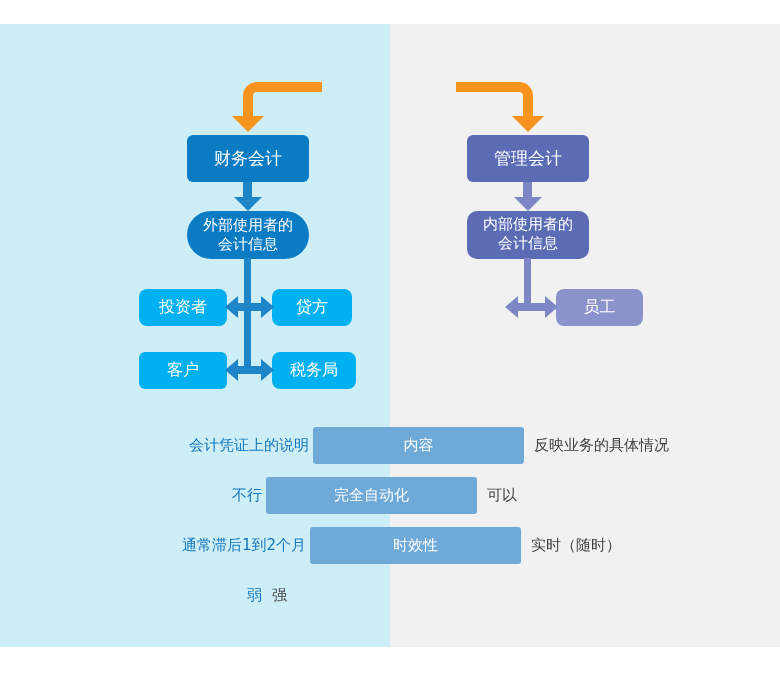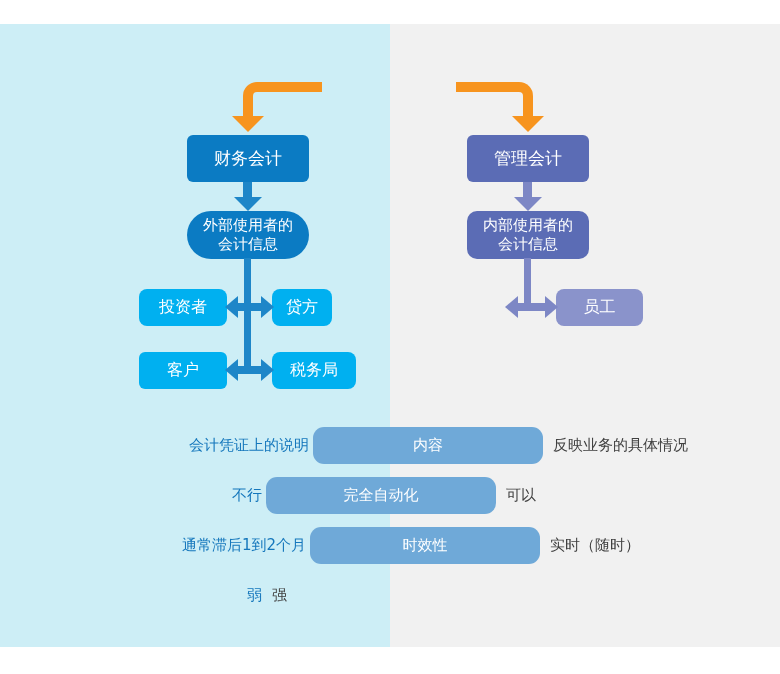--- a/index.html
+++ b/index.html
@@ -10,21 +10,21 @@
 
   .node{position:absolute;display:flex;flex-direction:column;align-items:center;justify-content:center;
         text-align:center;color:#fff;box-sizing:border-box;}
   .root-node{left:321px;top:59px;width:136px;height:47px;background:#fff;
         border:5px solid var(--accent-orange);border-radius:12px;color:var(--root-text);
         font-size:20px;font-weight:bold;letter-spacing:4px;}
   .lvl1{width:122px;height:47px;border-radius:6px;font-size:17px;}
   .lvl2{width:122px;height:48px;border-radius:10px;font-size:15px;line-height:19px;}
   .leaf{height:37px;border-radius:8px;font-size:16px;}
   .blue-fill{background:var(--deep-blue);}
-  .indigo-fill{background:var(--indigo);}
+  .indigo-fill{background:var(--indigo);font-family:Liberation Mono, monospace;}
   .sky-fill{background:var(--sky-blue);}
   .lindigo-fill{background:var(--light-indigo);}
 
   
   .elbow{position:absolute;box-sizing:border-box;}
   .elbow-left{left:243px;top:82px;width:79px;height:38px;
       border-top:10px solid var(--accent-orange);border-left:10px solid var(--accent-orange);
       border-top-left-radius:14px;}
   .elbow-right{left:456px;top:82px;width:77px;height:38px;
       border-top:10px solid var(--accent-orange);border-right:10px solid var(--accent-orange);
@@ -46,21 +46,21 @@
   .darrow .h-r{width:0;height:0;border-top:11px solid transparent;border-bottom:11px solid transparent;border-left:13px solid;}
   .darrow .bar{flex:1;height:8px;}
   .blue-ink .h-l,.blue-ink .h-r{border-right-color:var(--blue-ink);border-left-color:var(--blue-ink);}
   .blue-ink .bar{background:var(--blue-ink);}
   .indigo-ink .h-l,.indigo-ink .h-r{border-right-color:var(--indigo-ink);border-left-color:var(--indigo-ink);}
   .indigo-ink .bar{background:var(--indigo-ink);}
 
   
   .cmp-row{position:absolute;left:0;width:780px;height:37px;display:flex;align-items:center;}
   .cmp-left{width:262px;text-align:right;color:var(--label-blue);font-size:15px;}
-  .cmp-pill{margin-left:4px;width:230px;height:37px;background:var(--pill-blue);border-radius:11px;
+  .cmp-pill{margin-left:4px;width:211px;height:37px;background:var(--pill-blue);border-radius:3px;
       color:#fff;font-size:15px;display:flex;align-items:center;justify-content:center;}
   .cmp-right{margin-left:10px;color:var(--label-dark);font-size:15px;}
 </style>
 </head>
 <body>
 
 <div class="canvas">
   <div class="bg-left"></div>
   <div class="bg-right"></div>
 
@@ -90,21 +90,21 @@
     <span>内部使用者的</span>
     <span>会计信息</span>
   </div>
 
   <div class="vline" style="left:244px;top:258px;height:114px;background:var(--blue-ink);"></div>
   <div class="vline" style="left:524px;top:258px;height:50px;background:var(--indigo-ink);"></div>
 
   <div class="node leaf sky-fill" style="left:139px;top:289px;width:88px;">
     <span>投资者</span>
   </div>
-  <div class="node leaf sky-fill" style="left:272px;top:289px;width:60px;">
+  <div class="node leaf sky-fill" style="left:272px;top:289px;width:80px;">
     <span>贷方</span>
   </div>
   <div class="node leaf sky-fill" style="left:139px;top:352px;width:88px;border-radius:6px;">
     <span>客户</span>
   </div>
   <div class="node leaf sky-fill" style="left:272px;top:352px;width:84px;">
     <span>税务局</span>
   </div>
 
   <div class="darrow blue-ink" style="left:225px;top:295px;width:49px;">

